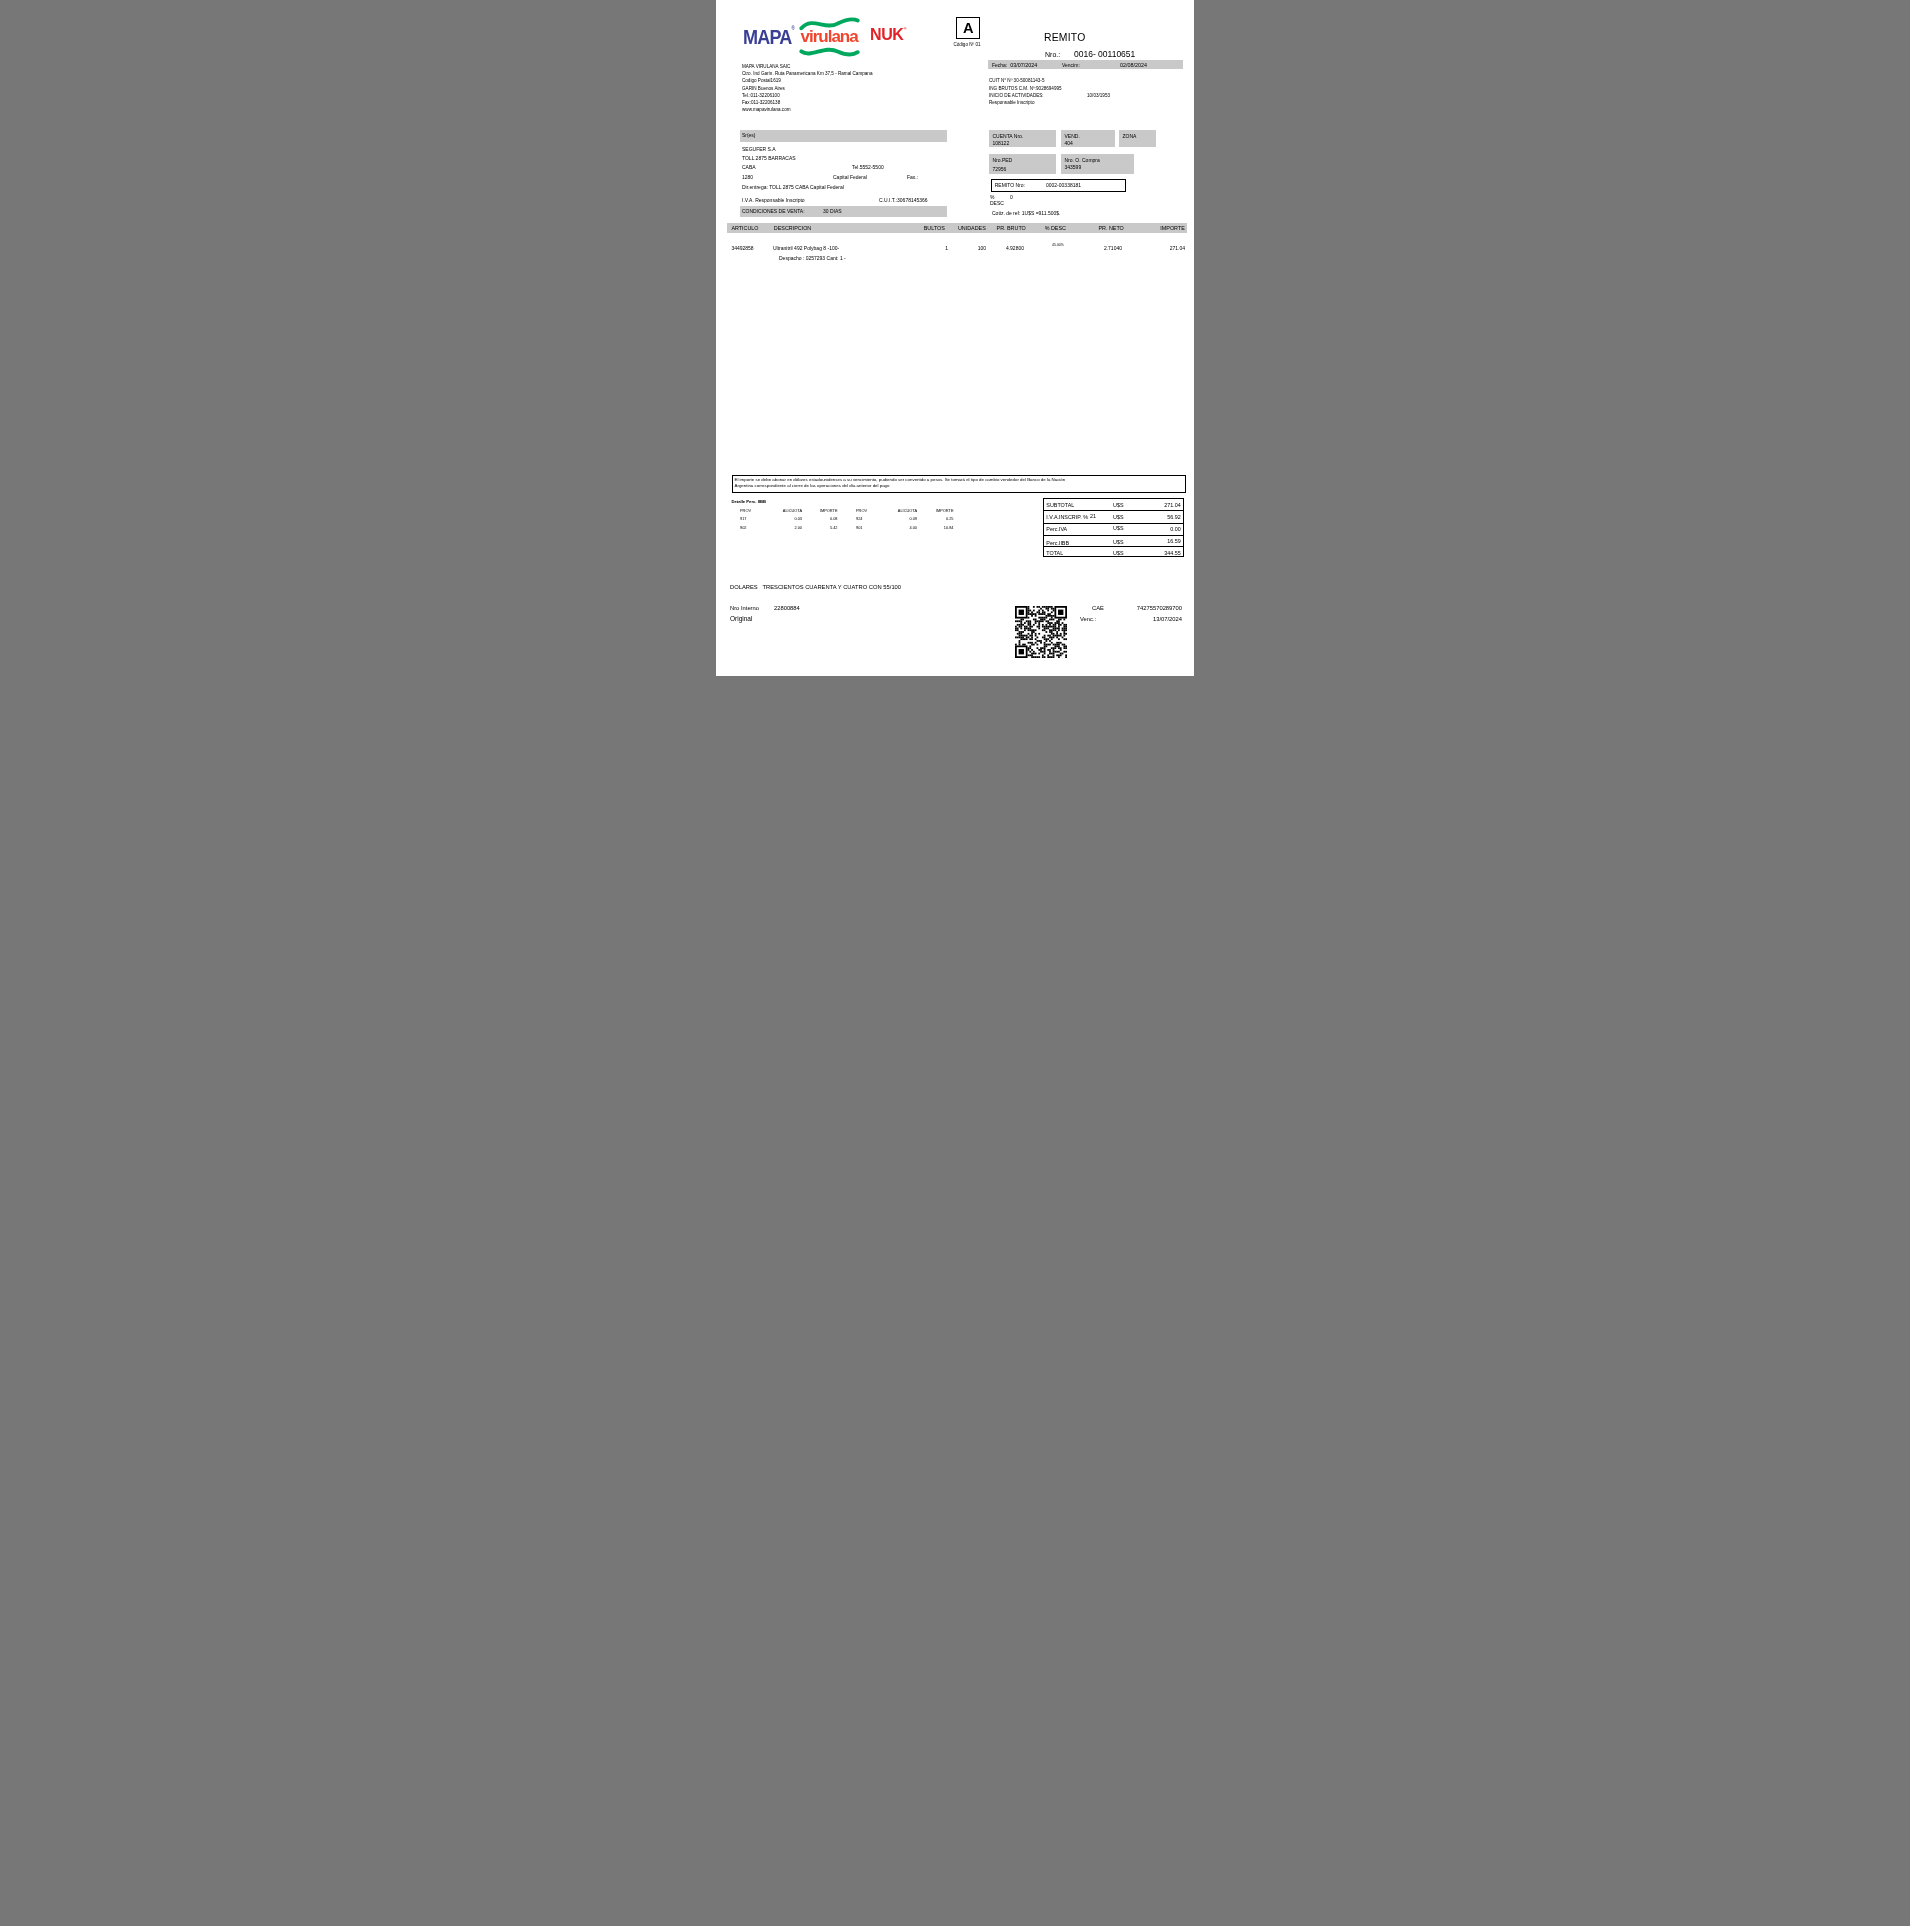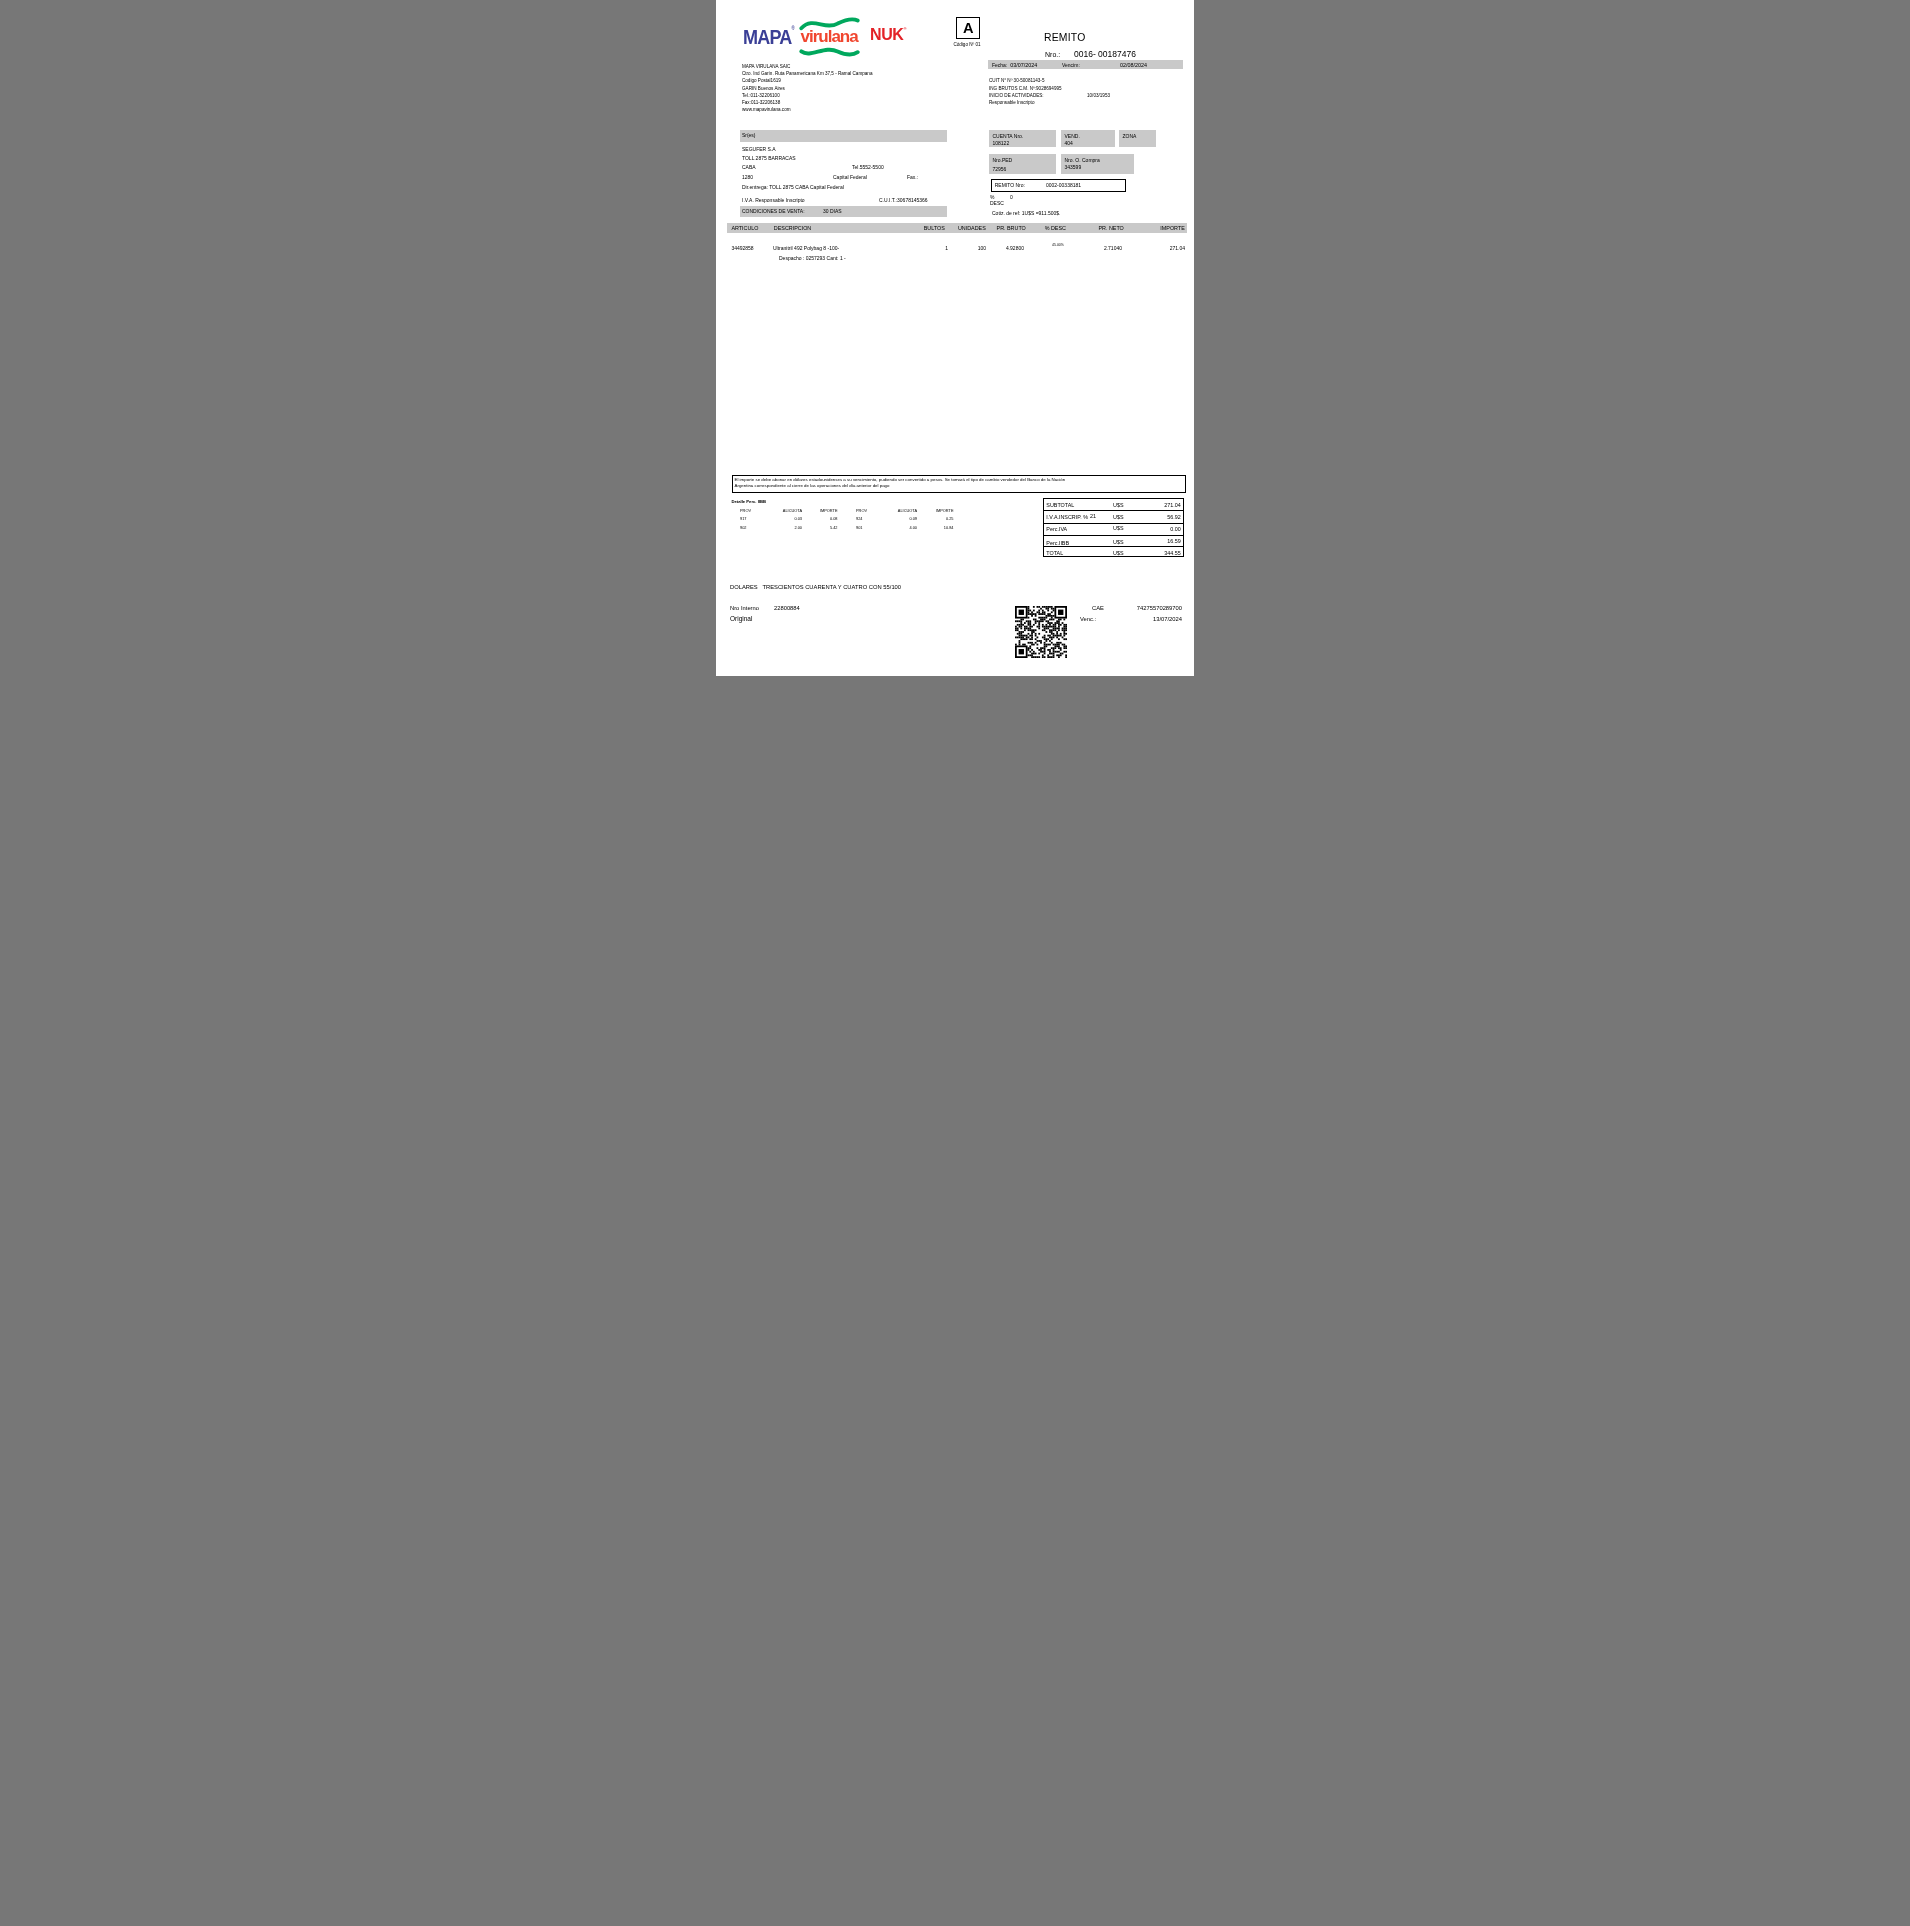--- a/index.html
+++ b/index.html
@@ -55,21 +55,21 @@
     <div class="abs virulana" style="left:1.5px;top:11.6px;"><span>virulana</span></div>
   </div>
 
   <div class="abs nuk" style="left:154px;top:26px;"><span>NUK</span><span class="reg">®</span></div>
 
   <div class="abs letterbox" style="left:240px;top:17px;"><span>A</span></div>
   <div class="abs" style="left:228px;top:42px;width:46px;font-size:4.6px;text-align:center;">Código Nº 01</div>
 
   <div class="abs doc-title" style="left:328px;top:32px;">REMITO</div>
   <div class="abs" style="left:329px;top:51px;font-size:7px;">Nro.:</div>
-  <div class="abs" style="left:358px;top:49px;font-size:8.5px;">0016- 00187476</div>
+  <div class="abs" style="left:358px;top:49px;font-size:8.5px;">0016- 00110651</div>
 
   <div class="abs gray" style="left:272px;top:60px;width:195px;height:9.2px;">
     <span class="abs" style="left:3.9px;top:1.9px;font-size:5px;">Fecha:</span>
     <span class="abs" style="left:22.3px;top:1.5px;font-size:5.4px;">03/07/2024</span>
     <span class="abs" style="left:74px;top:1.9px;font-size:5px;">Vencim:</span>
     <span class="abs" style="left:132px;top:1.5px;font-size:5.4px;">02/08/2024</span>
   </div>
 
   <div class="abs lbl12" style="left:26px;top:64px;">MAPA VIRULANA SAIC</div>
   <div class="abs lbl12" style="left:26px;top:71px;">Ctro. Ind Garín. Ruta Panamericana Km 37,5 - Ramal Campana</div>

